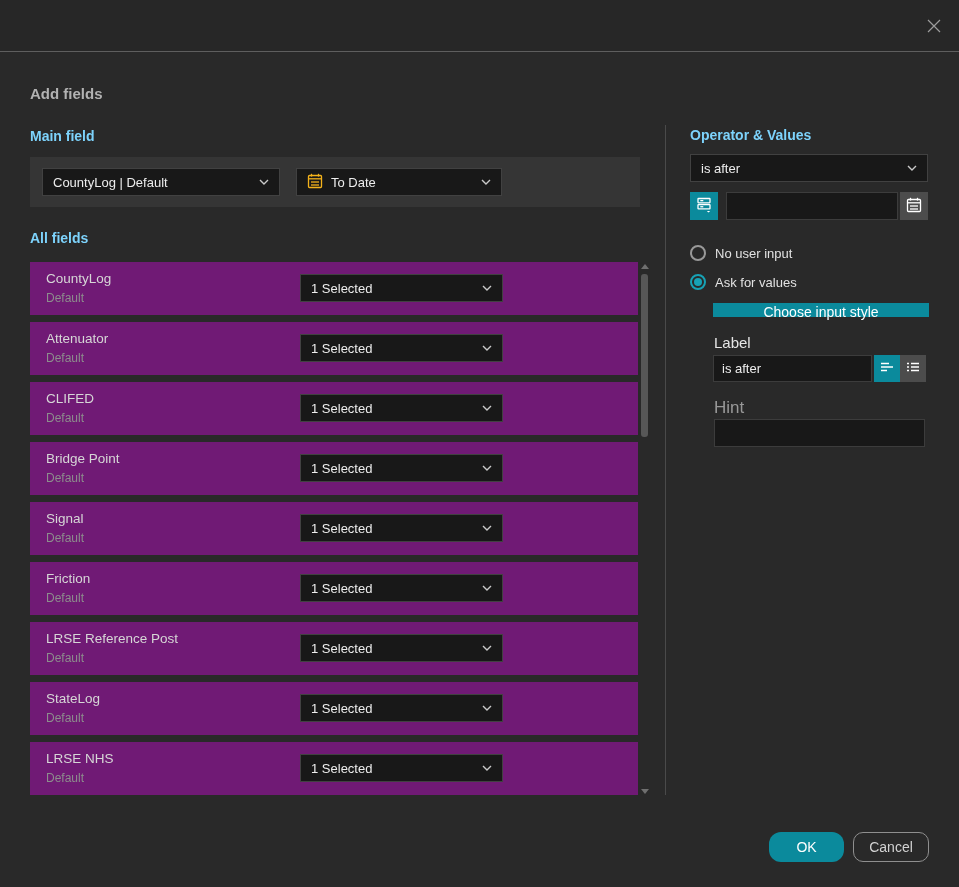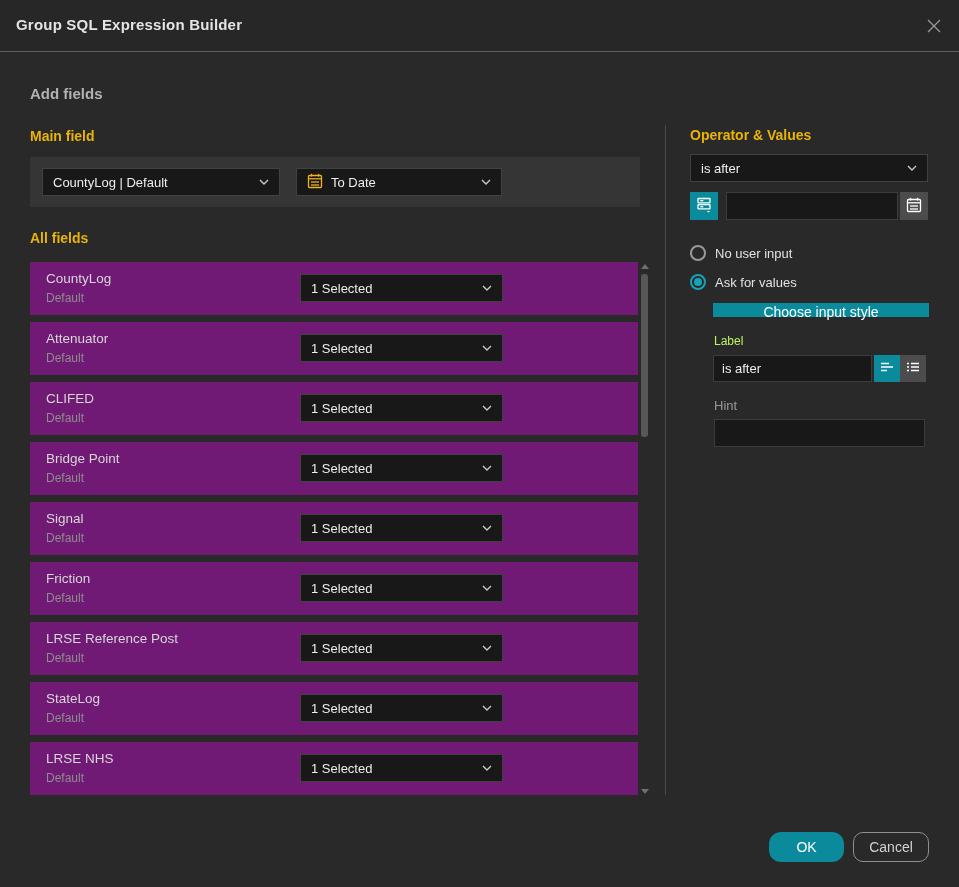--- a/index.html
+++ b/index.html
@@ -7,21 +7,21 @@
     position:relative;width:959px;height:887px;background:#292929;
     font-family:"Liberation Sans",sans-serif;overflow:hidden;box-sizing:border-box;
   }
   
   .header{position:absolute;top:0;left:0;right:0;height:52px;background:#272727;border-bottom:1px solid #5e5e5e;box-sizing:border-box;}
   .title{position:absolute;left:16px;top:16px;font-size:15px;font-weight:700;color:#e4e4e4;letter-spacing:.2px;}
   .close{position:absolute;right:15px;top:16px;width:20px;height:20px;cursor:pointer;display:flex;align-items:center;justify-content:center;}
 
   
   .add-fields{position:absolute;left:30px;top:85px;font-size:15px;font-weight:700;color:#b2b2b2;}
-  .section-label{font-size:14px;font-weight:700;color:#eab308;}
+  .section-label{font-size:14px;font-weight:700;color:#7dd3fc;}
 
   
   .select{display:flex;align-items:center;background:#181818;border:1px solid #414141;height:28px;box-sizing:border-box;
           padding:0 10px;color:#ededed;font-size:13px;cursor:pointer;gap:8px;}
   .select .chevron{margin-left:auto;display:flex;flex:none;}
   input.txt{background:#181818;border:1px solid #3c3c3c;color:#ededed;font-size:13px;padding:0 8px;box-sizing:border-box;
             font-family:inherit;outline:none;}
 
   
   #main-field-label{position:absolute;left:30px;top:128px;}
@@ -57,43 +57,42 @@
 
   .radio-row{position:absolute;display:flex;align-items:center;gap:9px;font-size:13px;color:#e2e2e2;cursor:pointer;}
   #radio-no-input{left:690px;top:245px;}
   #radio-ask{left:690px;top:274px;}
   .radio{width:16px;height:16px;border-radius:50%;border:2px solid #999;box-sizing:border-box;background:transparent;position:relative;flex:none;}
   .radio.selected{border-color:var(--accent-bright,#17a2b5);}
   .radio.selected::after{content:"";position:absolute;inset:2px;border-radius:50%;background:var(--accent-bright,#17a2b5);}
 
   .choose-btn{position:absolute;left:713px;top:303px;width:216px;height:14px;background:var(--accent,#0b8a9c);
               color:#fff;font-size:14px;border:none;cursor:pointer;font-family:inherit;}
-  #label-caption{position:absolute;left:714px;top:334px;font-size:12px;color:#bef264;}
+  #label-caption{position:absolute;left:714px;top:334px;font-size:15px;color:#e5e5e5;}
   .label-input{position:absolute;left:713px;top:355px;width:159px;height:27px;}
   .align-btn{position:absolute;left:874px;top:355px;width:26px;height:27px;}
   .list-btn{position:absolute;left:900px;top:355px;width:26px;height:27px;}
-  #hint-caption{position:absolute;left:714px;top:398px;font-size:13px;color:#989898;text-align:center;}
+  #hint-caption{position:absolute;left:714px;top:398px;font-size:17px;color:#989898;text-align:center;}
   .hint-input{position:absolute;left:714px;top:419px;width:211px;height:28px;}
 
   
   .ok-btn{position:absolute;left:769px;top:832px;width:75px;height:30px;background:var(--accent,#0b8a9c);color:#fff;
           font-size:14px;border:none;border-radius:12px;cursor:pointer;font-family:inherit;}
   .cancel-btn{position:absolute;left:853px;top:832px;width:76px;height:30px;background:transparent;border:1px solid #8f8f8f;
           color:#d2d2d2;font-size:14px;border-radius:10px;cursor:pointer;font-family:inherit;}
 
   .cal-amber{color:var(--calendar-icon,#f3b21b);}
   .ic-white{color:#ffffff;}
 </style>
 </head>
 <body>
 
 <div class="dialog">
 
   <div class="header">
-    <div class="title">Group SQL Expression Builder</div>
     <div class="close">
       <svg width="18" height="18" viewBox="0 0 18 18">
           <path d="M3 3l12 12M15 3L3 15" stroke="#9c9c9c" stroke-width="1.2"></path>
         </svg>
     </div>
   </div>
 
   <div class="add-fields">Add fields</div>
 
   <div id="main-field-label" class="section-label">Main field</div>

